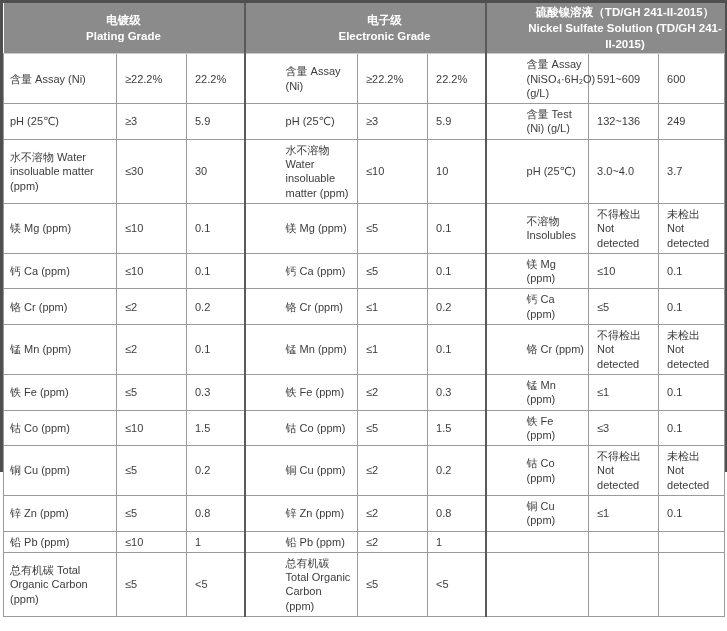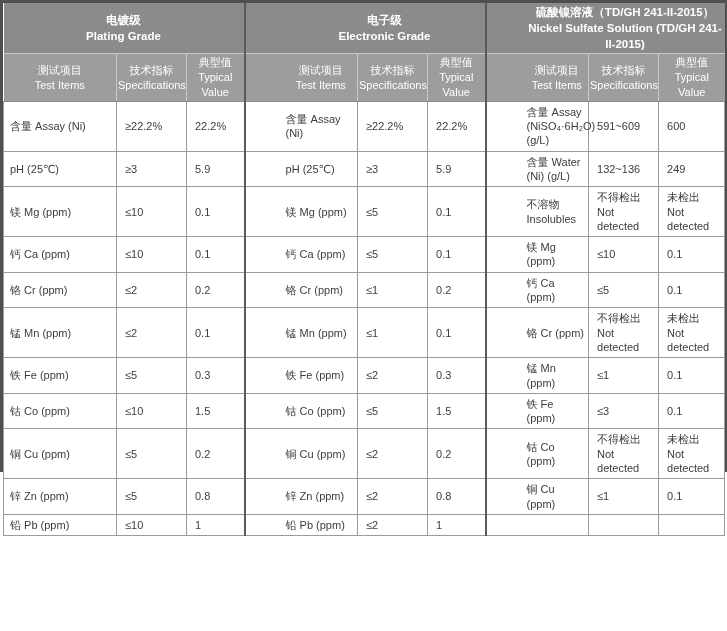--- a/index.html
+++ b/index.html
@@ -63,40 +63,20 @@
     </colgroup>
     <thead>
       <tr>
         <th colspan="3" class="gh">电镀级
 Plating Grade</th>
         <th colspan="3" class="gh gs">电子级
 Electronic Grade</th>
         <th colspan="3" class="gh gs">硫酸镍溶液（TD/GH 241-II-2015）
 Nickel Sulfate Solution (TD/GH 241-II-2015)</th>
       </tr>
-      <tr>
-        <th class="sh">测试项目
-Test Items</th>
-        <th class="sh">技术指标
-Specifications</th>
-        <th class="sh">典型值
-Typical Value</th>
-        <th class="sh gs">测试项目
-Test Items</th>
-        <th class="sh">技术指标
-Specifications</th>
-        <th class="sh">典型值
-Typical Value</th>
-        <th class="sh gs">测试项目
-Test Items</th>
-        <th class="sh">技术指标
-Specifications</th>
-        <th class="sh">典型值
-Typical Value</th>
-      </tr>
     </thead>
     <tbody id="tbody">
         <tr>
           <td class="item">含量 Assay (Ni)</td>
           <td class="spec">≥22.2%</td>
           <td class="typ">22.2%</td>
           <td class="item gs">含量 Assay (Ni)</td>
           <td class="spec">≥22.2%</td>
           <td class="typ">22.2%</td>
           <td class="item gs">含量 Assay
@@ -104,23 +84,34 @@
           <td class="spec">591~609</td>
           <td class="typ">600</td>
         </tr>
         <tr>
           <td class="item">pH (25℃)</td>
           <td class="spec">≥3</td>
           <td class="typ">5.9</td>
           <td class="item gs">pH (25℃)</td>
           <td class="spec">≥3</td>
           <td class="typ">5.9</td>
-          <td class="item gs">含量 Water (Ni) (g/L)</td>
+          <td class="item gs">含量 Test (Ni) (g/L)</td>
           <td class="spec">132~136</td>
           <td class="typ">249</td>
+        </tr>
+        <tr>
+          <td class="item">水不溶物 Water insoluable matter (ppm)</td>
+          <td class="spec">≤30</td>
+          <td class="typ">30</td>
+          <td class="item gs">水不溶物 Water insoluable matter (ppm)</td>
+          <td class="spec">≤10</td>
+          <td class="typ">10</td>
+          <td class="item gs">pH (25℃)</td>
+          <td class="spec">3.0~4.0</td>
+          <td class="typ">3.7</td>
         </tr>
         <tr>
           <td class="item">镁 Mg (ppm)</td>
           <td class="spec">≤10</td>
           <td class="typ">0.1</td>
           <td class="item gs">镁 Mg (ppm)</td>
           <td class="spec">≤5</td>
           <td class="typ">0.1</td>
           <td class="item gs">不溶物 Insolubles</td>
           <td class="spec">不得检出
@@ -209,19 +200,30 @@
           <td class="spec">≤1</td>
           <td class="typ">0.1</td>
         </tr>
         <tr>
           <td class="item">铅 Pb (ppm)</td>
           <td class="spec">≤10</td>
           <td class="typ">1</td>
           <td class="item gs">铅 Pb (ppm)</td>
           <td class="spec">≤2</td>
           <td class="typ">1</td>
+          <td class="item gs"></td>
+          <td class="spec"></td>
+          <td class="typ"></td>
+        </tr>
+        <tr>
+          <td class="item">总有机碳 Total Organic Carbon (ppm)</td>
+          <td class="spec">≤5</td>
+          <td class="typ">&lt;5</td>
+          <td class="item gs">总有机碳 Total Organic Carbon (ppm)</td>
+          <td class="spec">≤5</td>
+          <td class="typ">&lt;5</td>
           <td class="item gs"></td>
           <td class="spec"></td>
           <td class="typ"></td>
         </tr>
       </tbody>
   </table>
 </div>
 
 </body></html>

